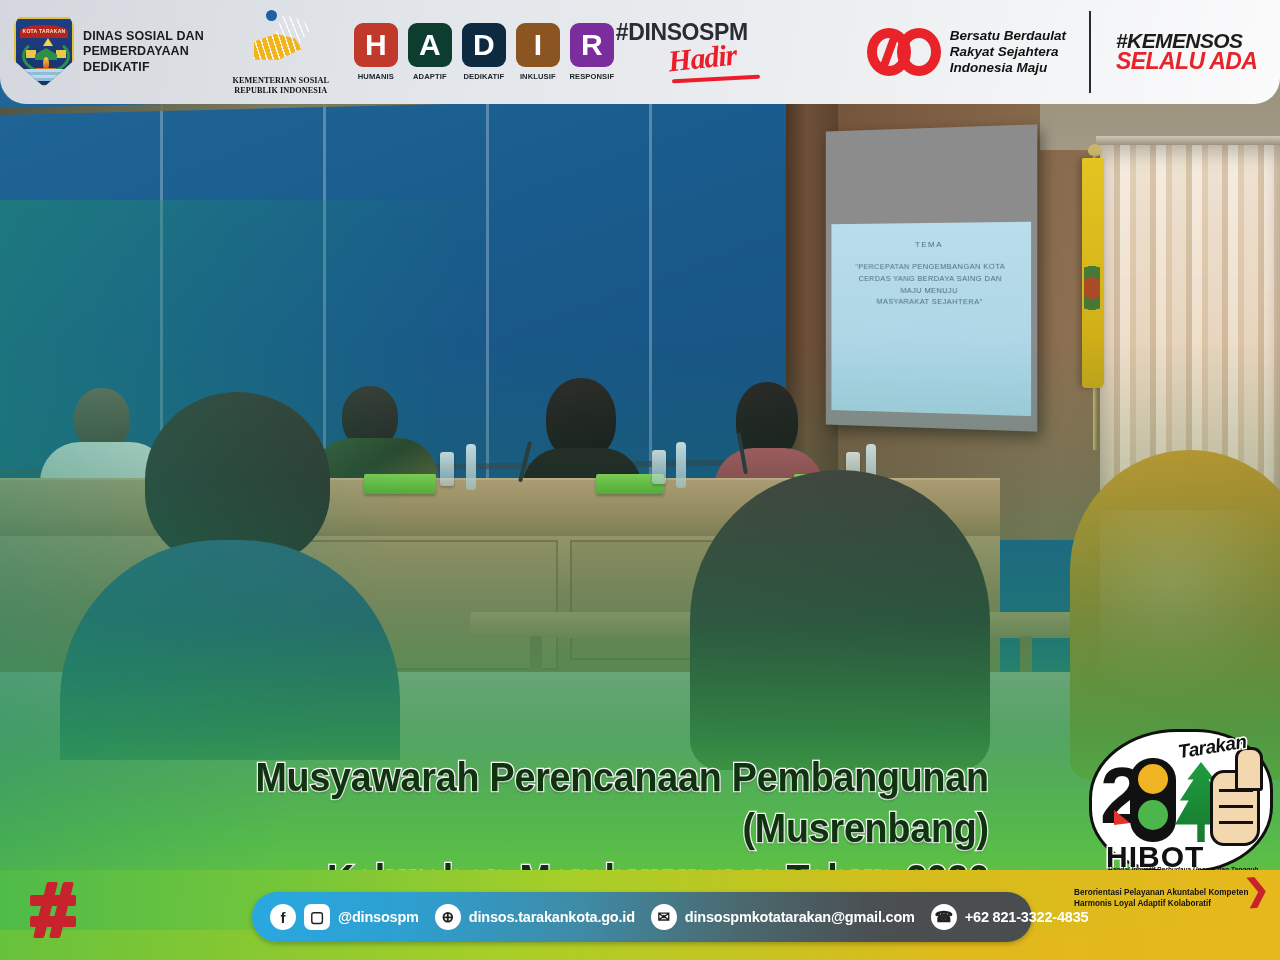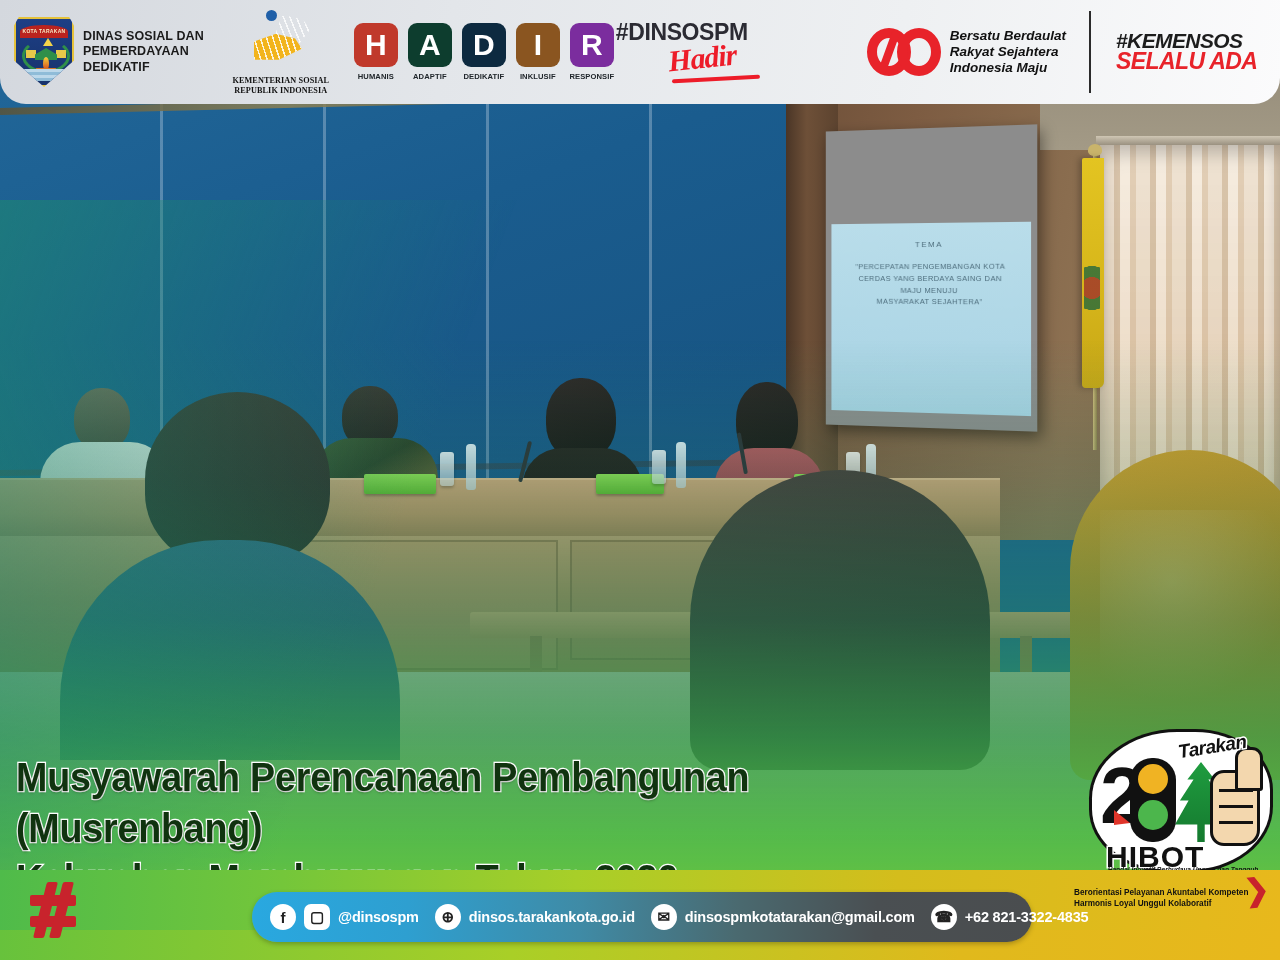--- a/index.html
+++ b/index.html
@@ -203,26 +203,26 @@
   .eighty-slash{ position:absolute; left:18px; top:2px; width:8px; height:44px;
     background:#e8232a; transform:rotate(20deg); border-radius:3px; }
   .b80-txt{ font-size:13.5px; font-weight:bold; color:#111; line-height:1.2; }
 
   .hdr-sep{ width:2px; height:82px; background:#2b2b2b; margin:0 16px 0 0; }
   .hdr-kem2{ width:150px; text-align:left; }
   .kem2-l1{ font-size:21px; font-weight:bold; color:#1d1d1d; letter-spacing:-.6px; }
   .kem2-l2{ font-size:23px; font-weight:bold; color:#e8232a; letter-spacing:-.6px; margin-top:-5px; }
 
   
-  .title{ position:absolute; left:16px; top:752px; width:1020px;
+  .title{ position:absolute; left:30px; top:752px; width:1020px;
     font-family:"Liberation Sans Narrow","Liberation Sans",sans-serif;
     font-size:40px; font-weight:bold; line-height:1.28; color:#10330f;
     letter-spacing:-.2px;
     -webkit-text-stroke:2.6px #ffffff; paint-order:stroke fill;
-    text-shadow:0 2px 3px rgba(0,0,0,.25); }
+    text-shadow:0 2px 3px rgba(0,0,0,.25);text-align:right; }
   .title span{ display:block; transform:scaleX(.94); transform-origin:left center; }
 
   
   .hibot{ position:absolute; left:1092px; top:732px; width:178px; height:138px; }
   .hibot-blob{ position:absolute; inset:0; background:#fff; border-radius:48% 42% 46% 44%;
     box-shadow:0 0 0 3px #111; }
   .hb-tarakan{ position:absolute; left:86px; top:4px; font-size:19px; font-weight:bold;
     font-style:italic; color:#111; transform:rotate(-9deg); letter-spacing:-.5px;
     -webkit-text-stroke:3px #fff; paint-order:stroke fill; }
   .hb-2{ position:absolute; left:8px; top:32px; font-size:80px; font-weight:bold;
@@ -490,17 +490,17 @@
     <div class="pill-txt">dinsospmkotatarakan@gmail.com</div>
     <div class="gap"></div>
     <div class="ic">☎</div>
     <div class="pill-txt">+62 821-3322-4835</div>
   </div>
 
   <div class="berakhlak">
     <div class="bk-arrow">❯</div>
     <div class="bk-sub">
       <div>Berorientasi Pelayanan Akuntabel Kompeten</div>
-      <div>Harmonis Loyal Unggul Kolaboratif</div>
+      <div>Harmonis Loyal Adaptif Kolaboratif</div>
     </div>
   </div>
 
 </div>
 
 </body></html>

